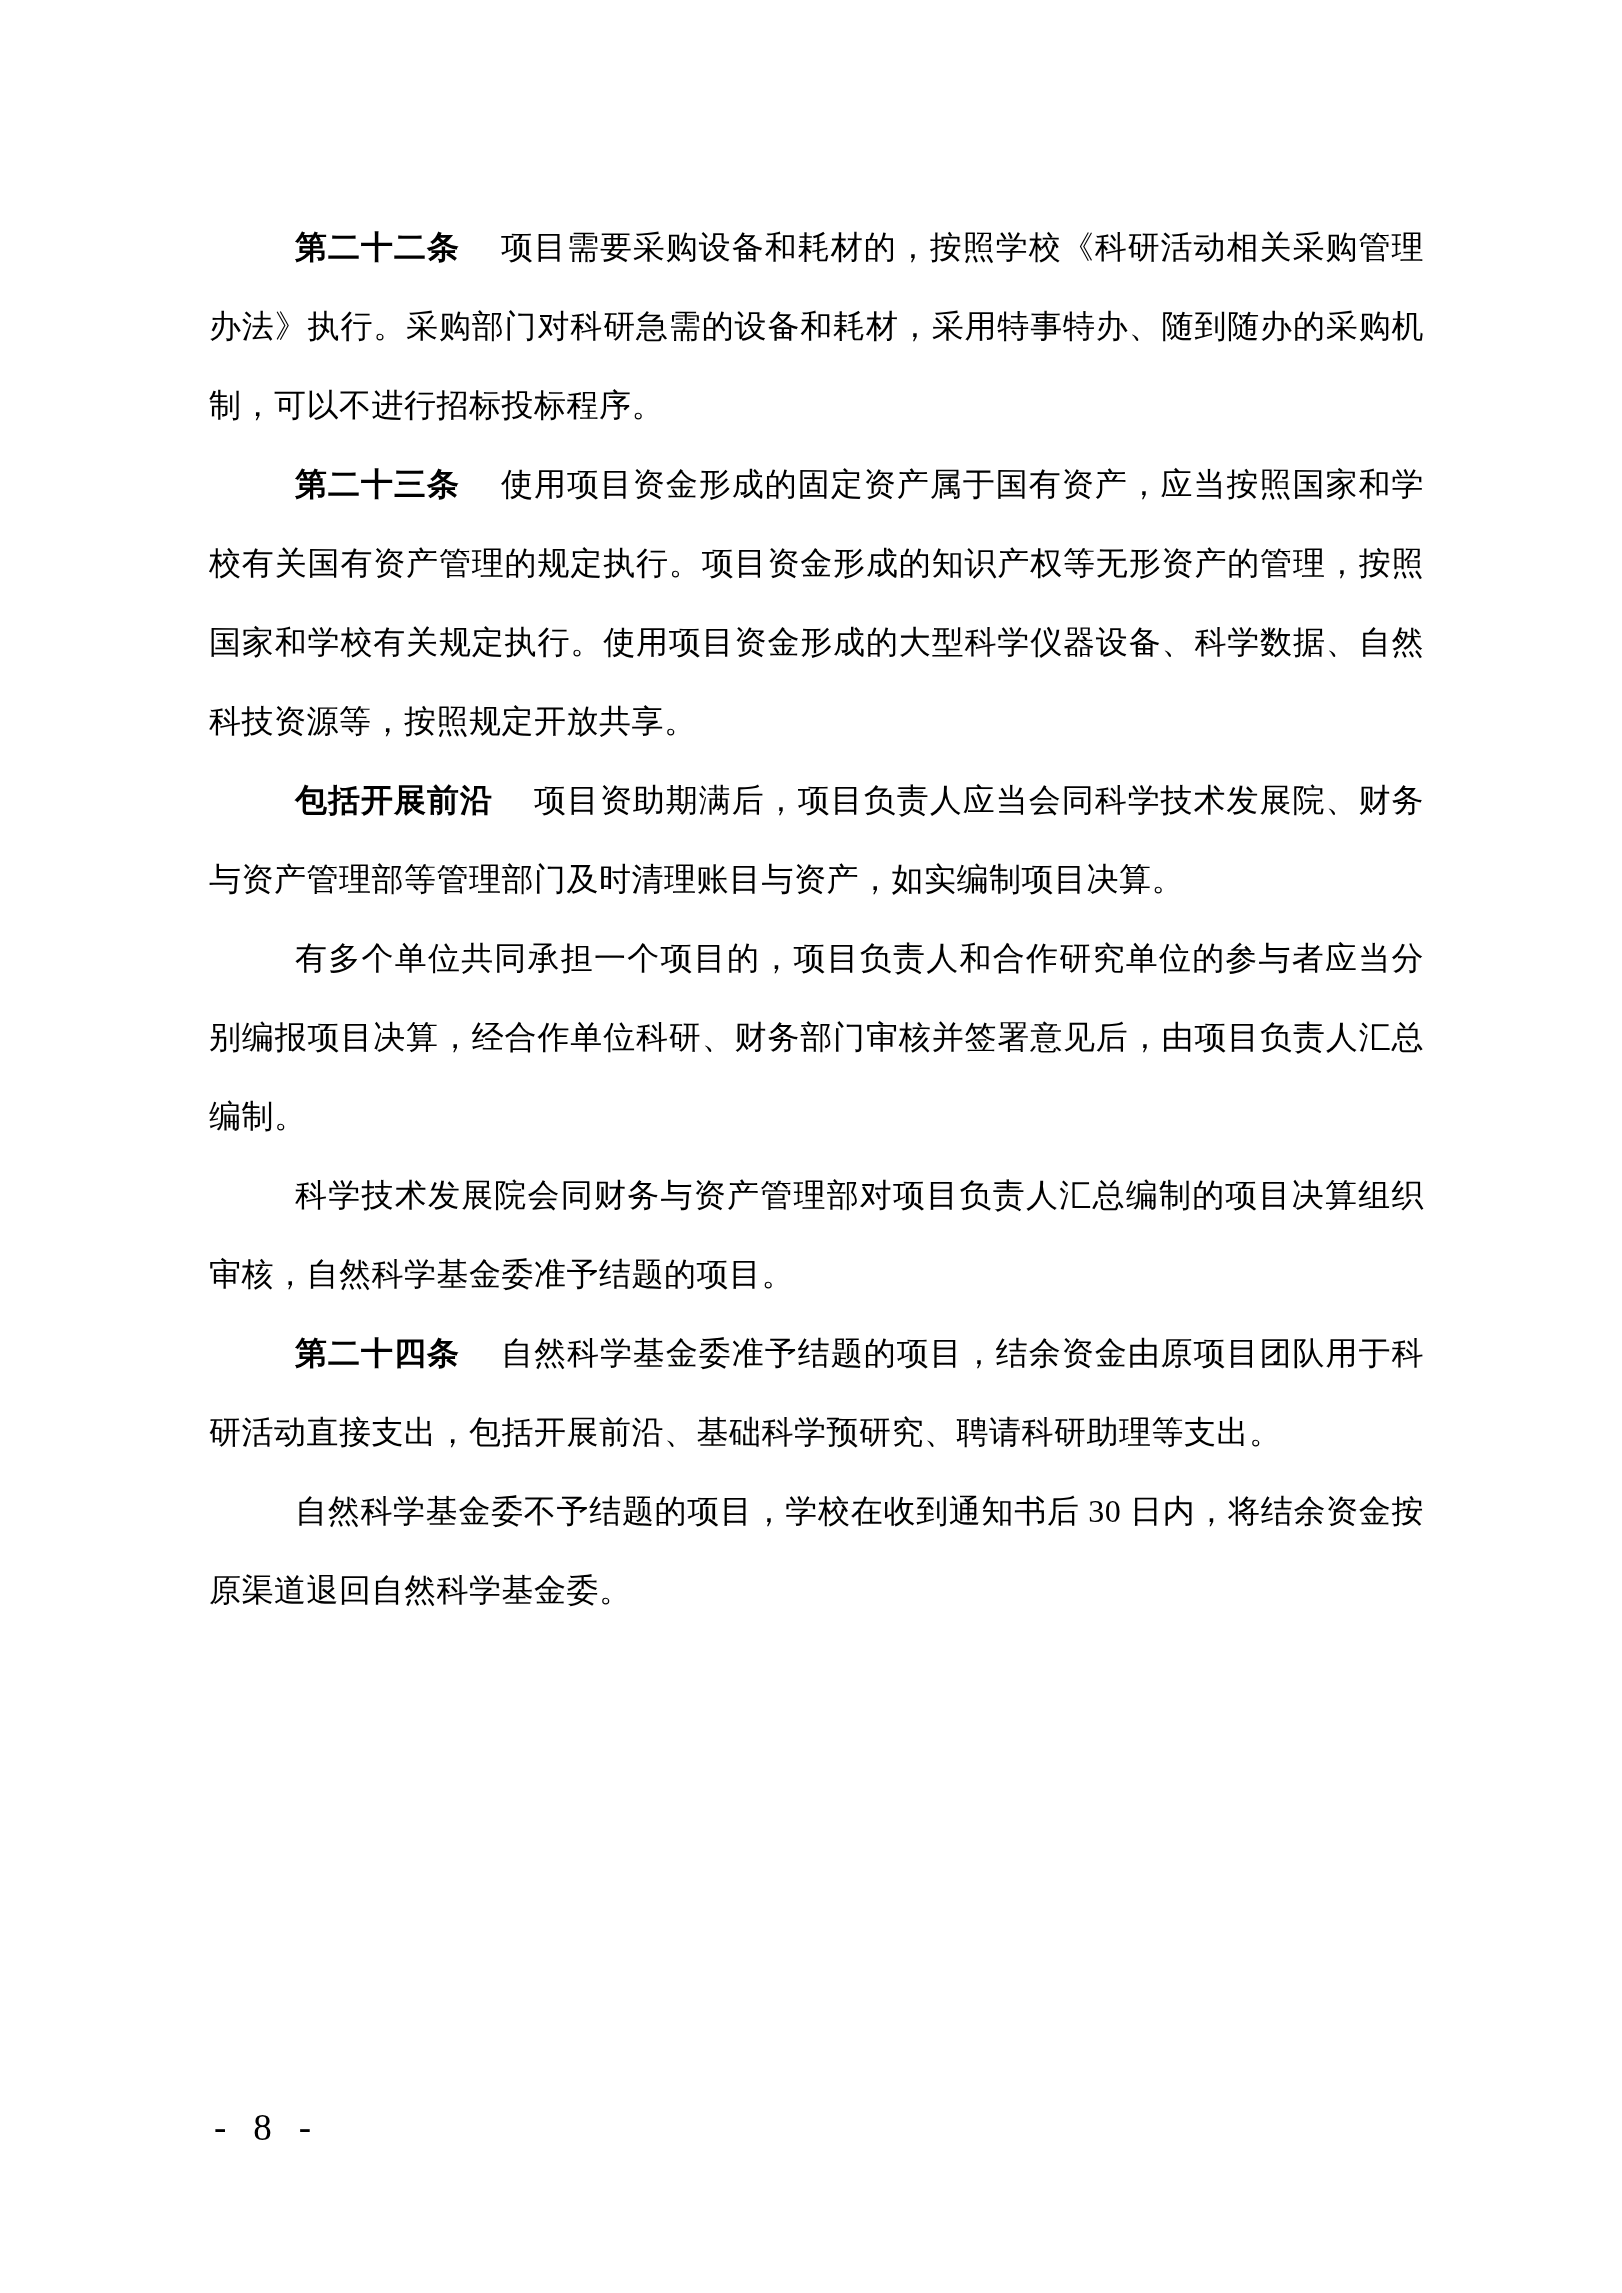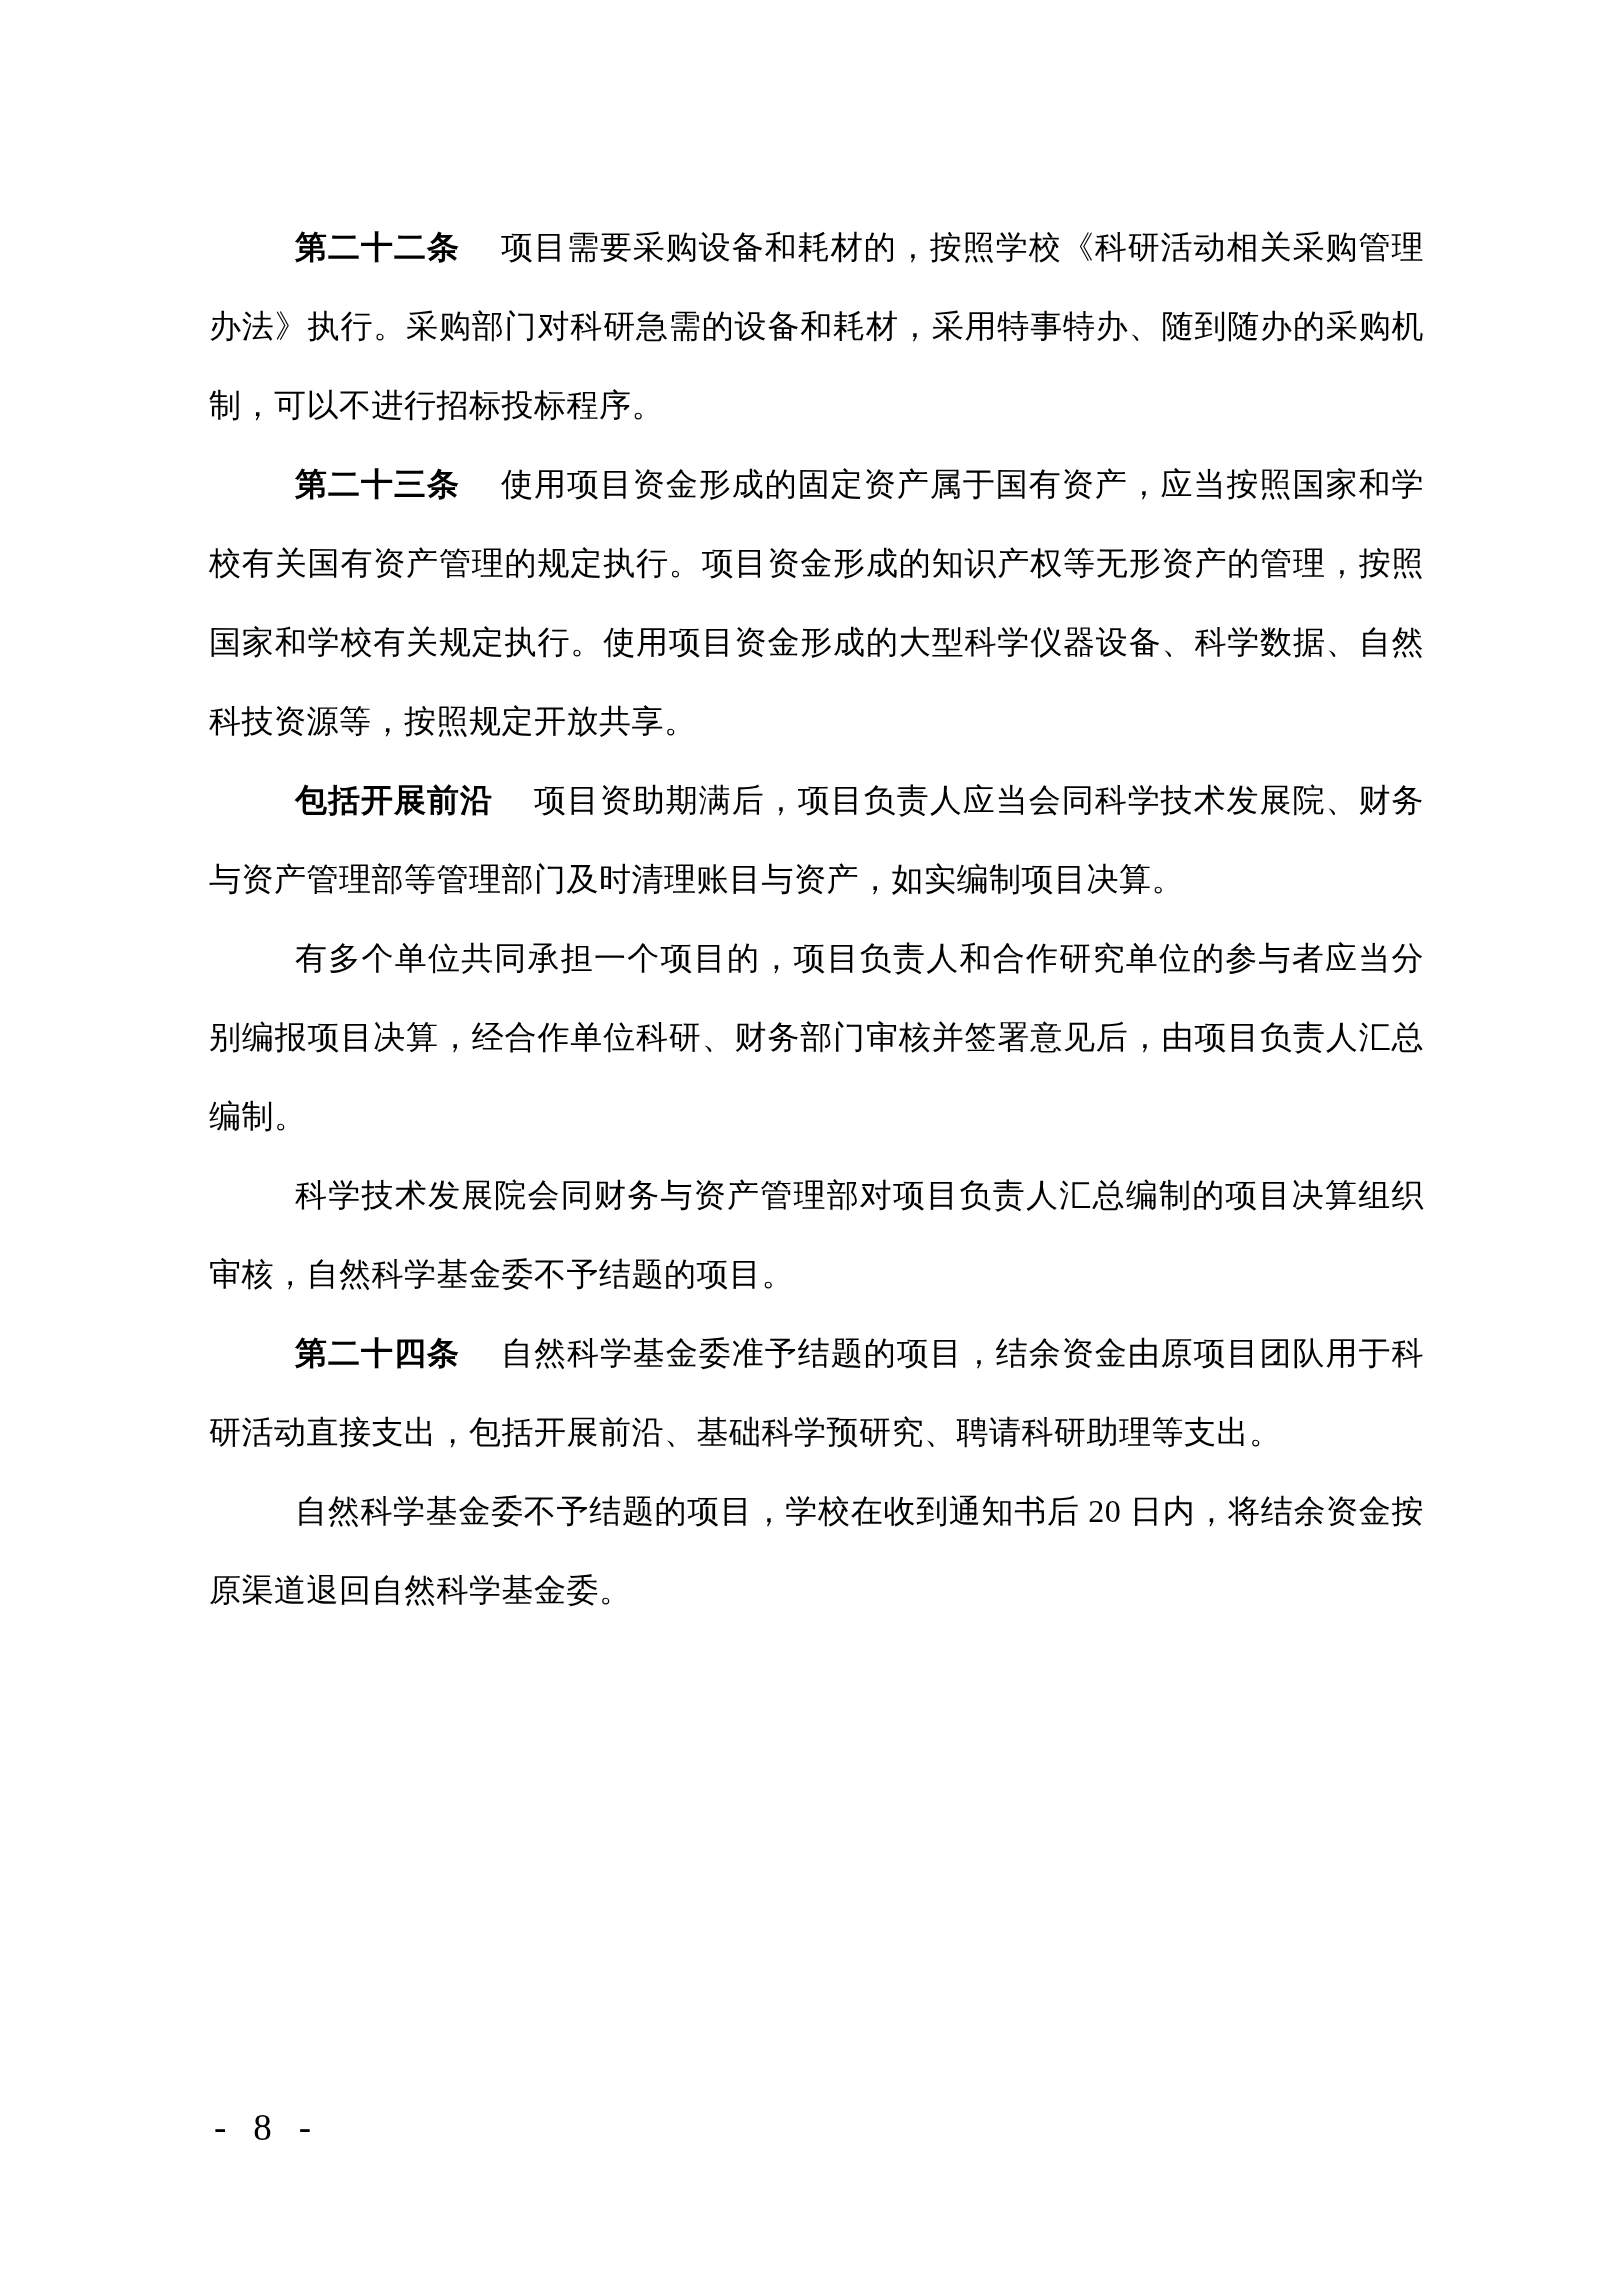--- a/index.html
+++ b/index.html
@@ -53,19 +53,19 @@
 </style>
 </head>
 <body>
 
 <main class="page">
   <div class="text-block">
       <p class="para"><b class="article-num">第二十二条</b><span>项目需要采购设备和耗材的，按照学校《科研活动相关采购管理办法》执行。采购部门对科研急需的设备和耗材，采用特事特办、随到随办的采购机制，可以不进行招标投标程序。</span></p>
       <p class="para"><b class="article-num">第二十三条</b><span>使用项目资金形成的固定资产属于国有资产，应当按照国家和学校有关国有资产管理的规定执行。项目资金形成的知识产权等无形资产的管理，按照国家和学校有关规定执行。使用项目资金形成的大型科学仪器设备、科学数据、自然科技资源等，按照规定开放共享。</span></p>
       <p class="para"><b class="article-num">包括开展前沿</b><span>项目资助期满后，项目负责人应当会同科学技术发展院、财务与资产管理部等管理部门及时清理账目与资产，如实编制项目决算。</span></p>
       <p class="para"><span>有多个单位共同承担一个项目的，项目负责人和合作研究单位的参与者应当分别编报项目决算，经合作单位科研、财务部门审核并签署意见后，由项目负责人汇总编制。</span></p>
-      <p class="para"><span>科学技术发展院会同财务与资产管理部对项目负责人汇总编制的项目决算组织审核，自然科学基金委不予结题的项目。</span></p>
+      <p class="para"><span>科学技术发展院会同财务与资产管理部对项目负责人汇总编制的项目决算组织审核，自然科学基金委准予结题的项目。</span></p>
       <p class="para"><b class="article-num">第二十四条</b><span>自然科学基金委准予结题的项目，结余资金由原项目团队用于科研活动直接支出，包括开展前沿、基础科学预研究、聘请科研助理等支出。</span></p>
-      <p class="para"><span>自然科学基金委不予结题的项目，学校在收到通知书后 20 日内，将结余资金按原渠道退回自然科学基金委。</span></p>
+      <p class="para"><span>自然科学基金委不予结题的项目，学校在收到通知书后 30 日内，将结余资金按原渠道退回自然科学基金委。</span></p>
     </div>
   <div class="page-number">- 8 -</div>
 </main>
 
 
 </body></html>

